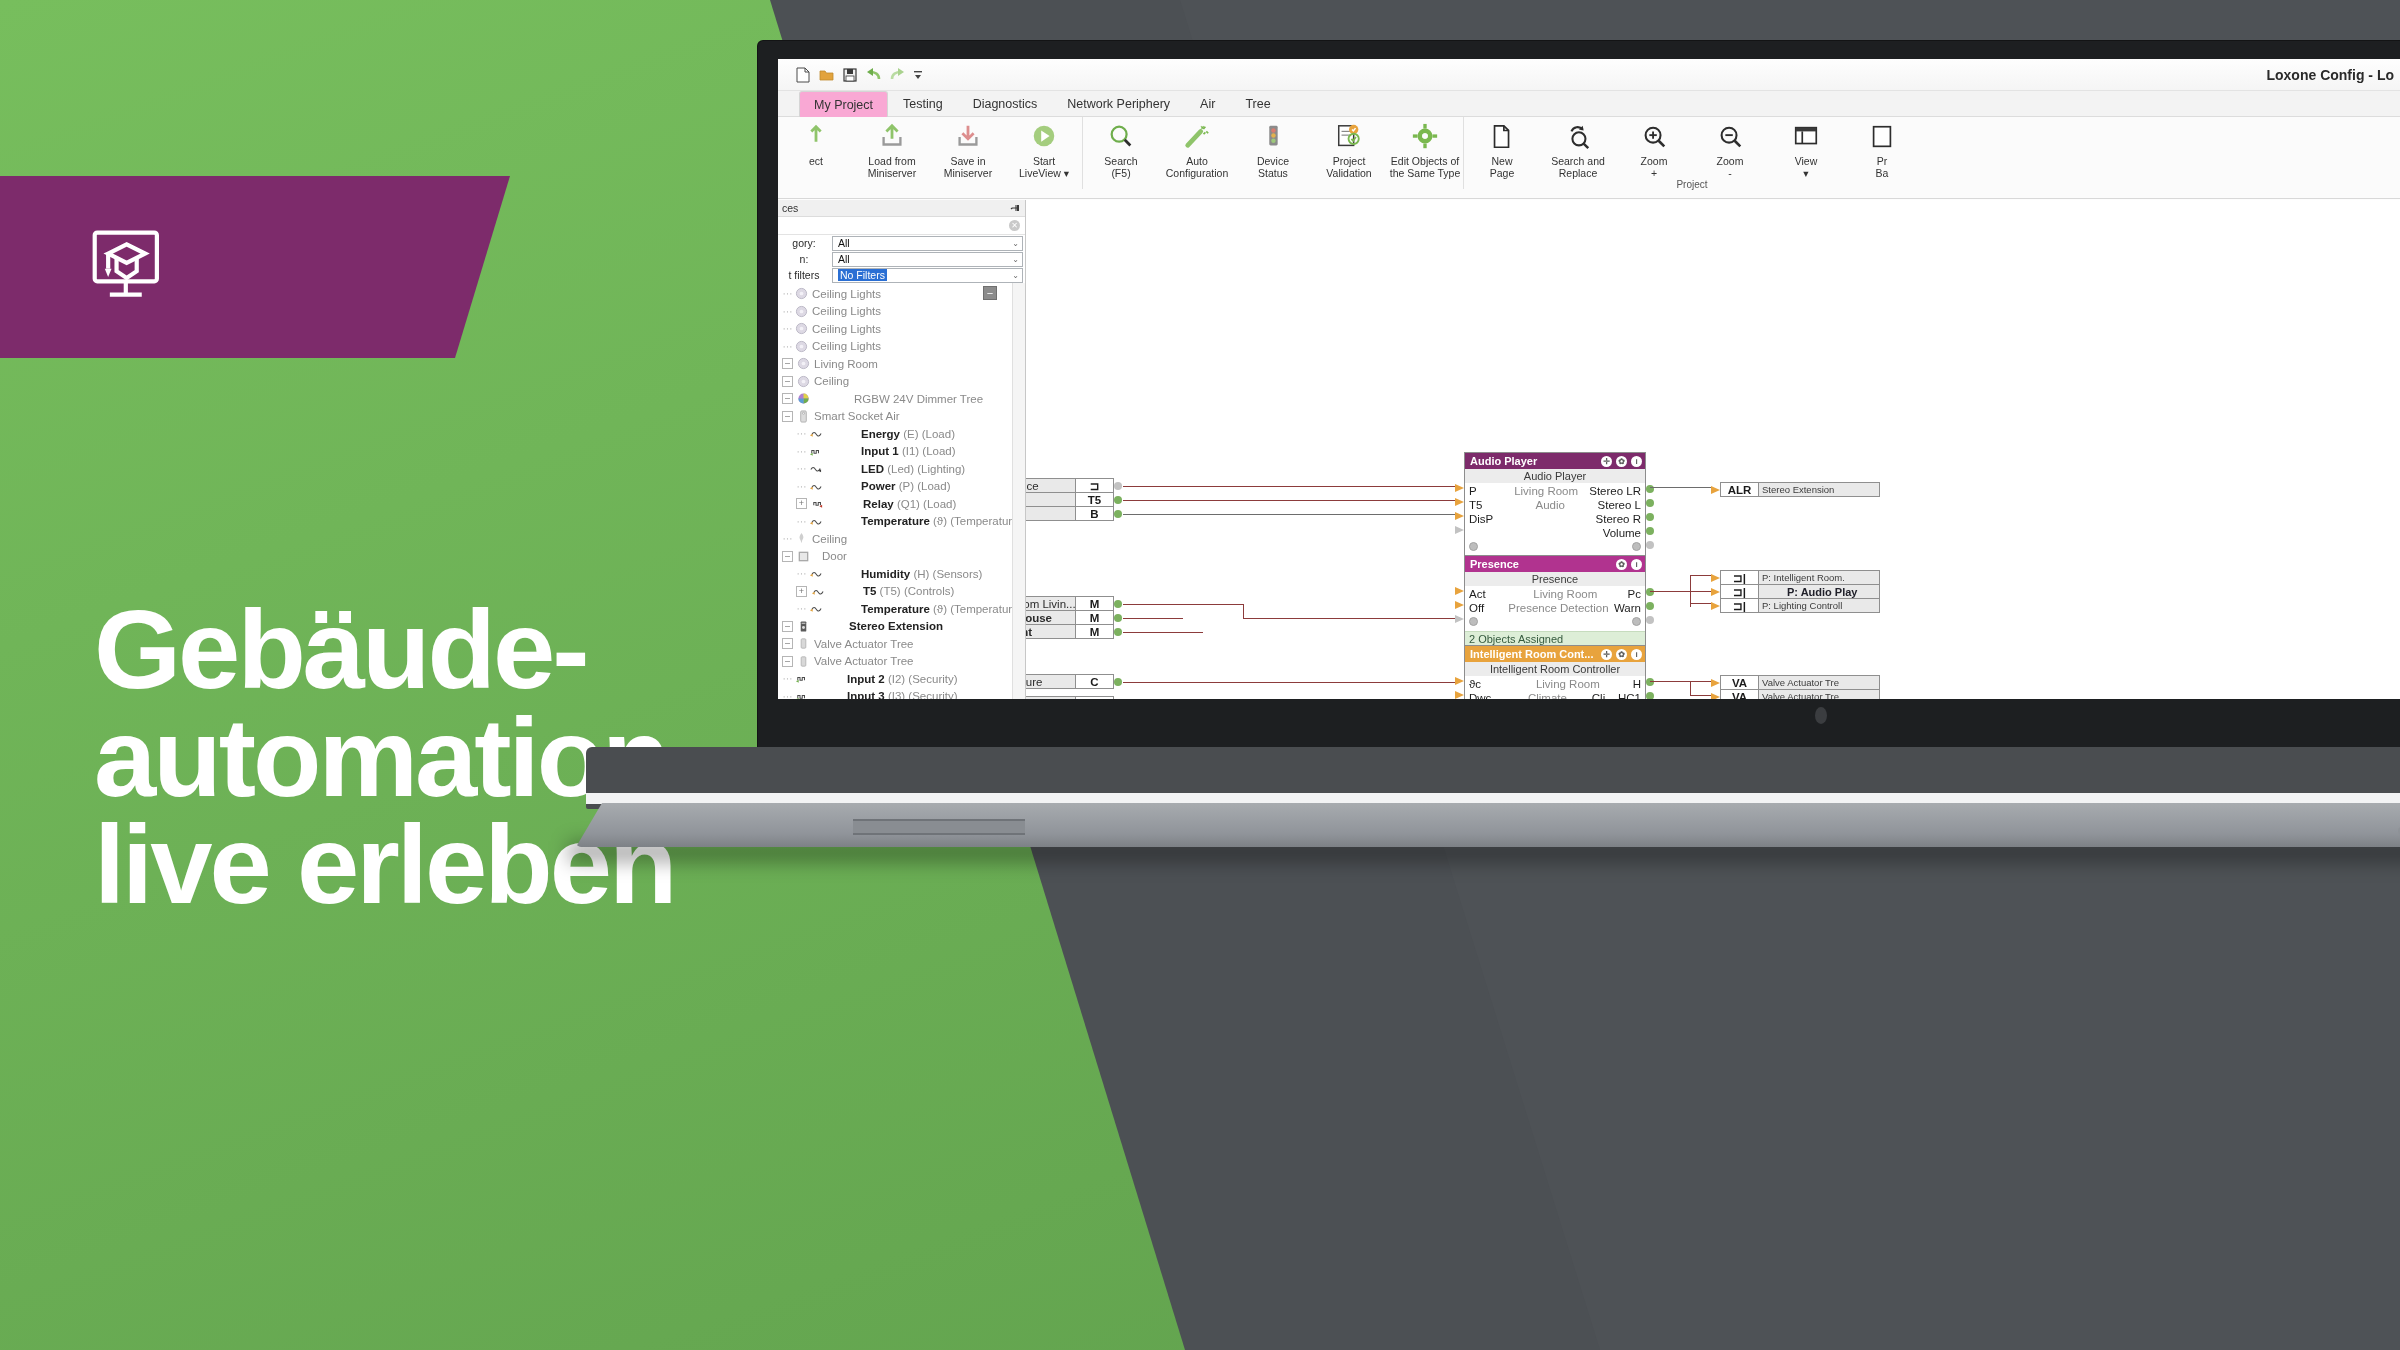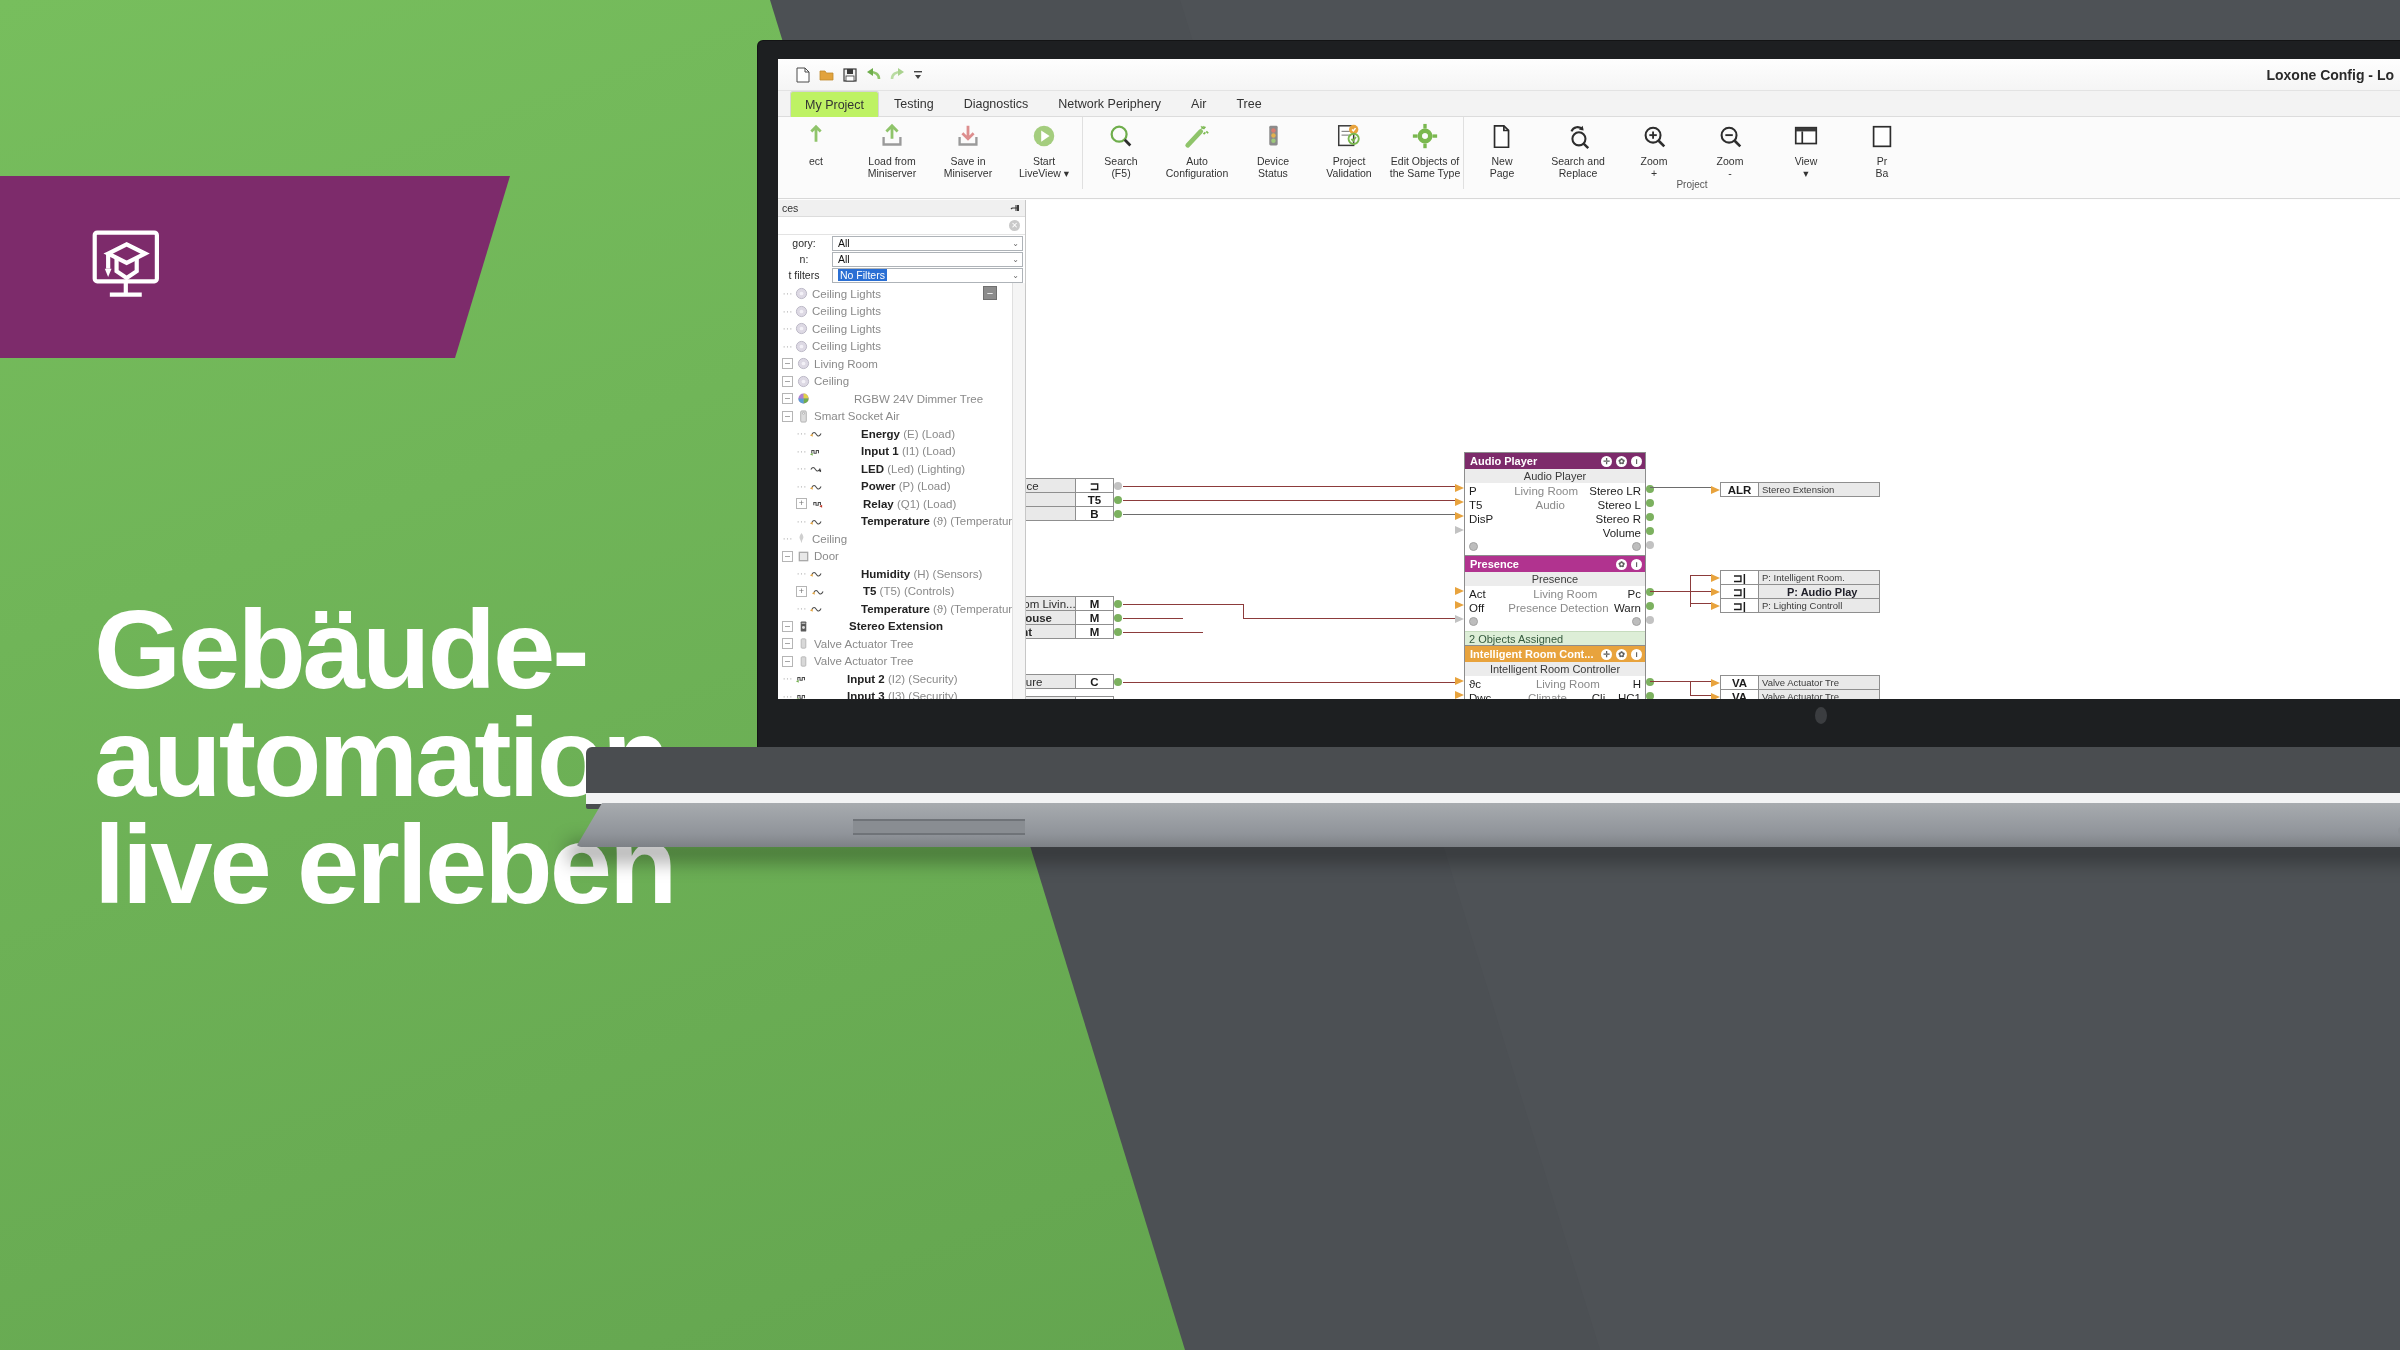--- a/index.html
+++ b/index.html
@@ -113,22 +113,23 @@
   
   #tabs {
     height:26px; background:#f3f3f3; border-bottom:1px solid #dcdcdc;
     display:flex; align-items:stretch; padding-left:12px; font-size:12.5px;
   }
   .tab {
     padding:0 14px; display:flex; align-items:center; color:#333;
     border:1px solid transparent; border-bottom:none; cursor:default;
   }
   .tab.active {
-    background:#bef264; border-color:#d5d5d5; border-radius:3px 3px 0 0;
+    background:#f9a8d4; border-color:#d5d5d5; border-radius:3px 3px 0 0;
     margin-bottom:-1px;
+    margin-left:9px;
   }
 
   
   #ribbon {
     height:82px; background:#fbfbfb; border-bottom:1px solid #d8d8d8;
     display:flex; align-items:flex-start; position:relative; overflow:hidden;
   }
   .rgroup { display:flex; height:72px; align-items:flex-start; position:relative; }
   .rgroup + .rgroup { border-left:1px solid #e0e0e0; }
   .rbtn {
@@ -722,21 +723,21 @@
                   <span class="tlabel"><b class="" style="font-weight: normal; color: rgb(138, 138, 138);">Ceiling</b><span class="muted"></span></span>
                 </div>
                 <div class="trow ">
                   <span style="width:0px;flex:0 0 auto"></span>
                   <span class="exp">–</span>
                   <span class="tico">
                     <svg viewBox="0 0 14 14" width="13" height="13">
                       <rect x="2.5" y="2.5" width="9" height="9" fill="#e8e8e8" stroke="#a8a8a8" stroke-width="1.4"></rect>
                     </svg>
                   </span>
-                  <span class="tlabel"><b class="" style="font-weight: normal; color: rgb(138, 138, 138);">Door</b><span class="muted"></span></span>
+                  <span class="tlabel"><b class="" style="font-weight: normal; color: rgb(138, 138, 138); margin-left: 8px;">Door</b><span class="muted"></span></span>
                 </div>
                 <div class="trow dark">
                   <span style="width:14px;flex:0 0 auto"></span>
                   <span class="dots">⋯</span>
                   <span class="tico">
                     <svg viewBox="0 0 14 14" width="13" height="13">
                       <path d="M3 8 q2.5 -4 5 0 t5 -1" fill="none" stroke="#4a4a4a" stroke-width="1.1"></path>
                       <path d="M1 9 l3 -1.6 l0 3.2 Z" fill="#e0a13c"></path>
                     </svg>
                   </span>

